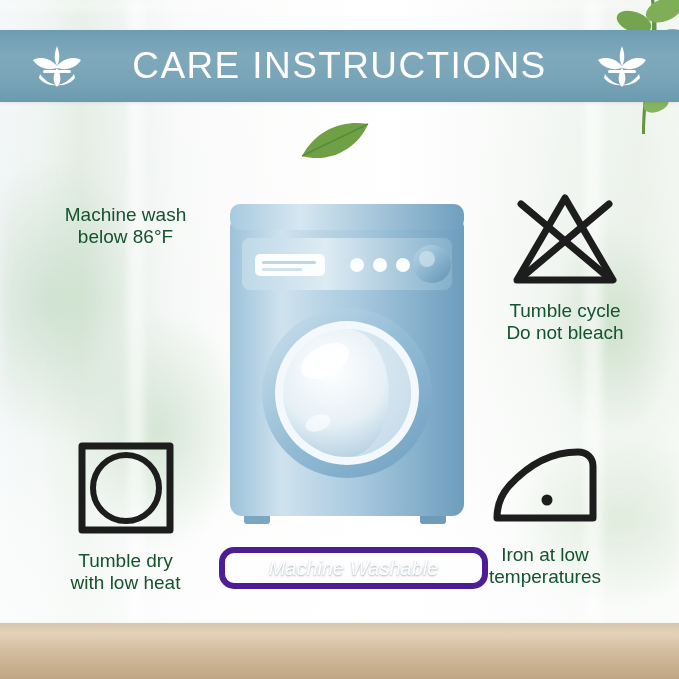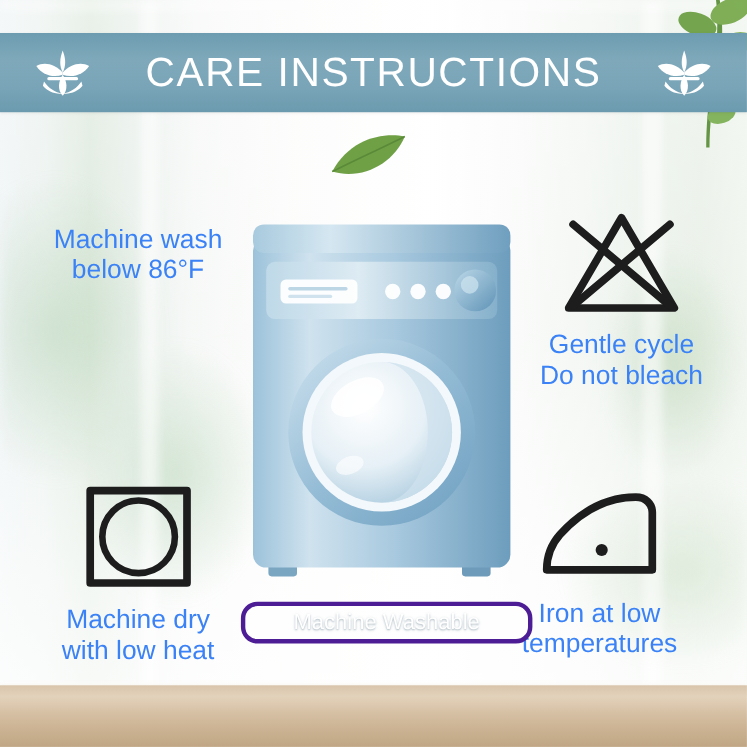--- a/index.html
+++ b/index.html
@@ -110,22 +110,22 @@
     position: absolute;
     pointer-events: none;
   }
 
   
   .cell {
     position: absolute;
     text-align: center;
   }
   .cell-caption {
-    font-size: 24px;
-    color: #3b82f6;
+    font-size: 19px;
+    color: #14532d;
     line-height: 1.18;
     white-space: pre-line;
   }
   .icon-wrap {
     display: flex;
     justify-content: center;
     align-items: flex-end;
   }
 
   .cell-tl { left: 18px; top: 190px; width: 215px; }
@@ -141,26 +141,27 @@
     position: absolute;
     left: 222px; top: 198px;
     width: 250px; height: 340px;
   }
 
   
   .badge {
     position: absolute;
     left: 219px; top: 547px;
     width: 257px; height: 30px;
-    border: 4px solid #4c1d95;
+    border: 6px solid #4c1d95;
     border-radius: 15px;
     background: rgba(255,255,255,0.35);
     display: flex;
     align-items: center;
     justify-content: center;
+    font-style: italic;
   }
   .badge-text {
     color: #ffffff;
     font-size: 20px;
     text-shadow: 0 1px 2px rgba(80,110,125,0.55);
   }
 </style>
 </head>
 <body>
 
@@ -224,32 +225,32 @@
   </div>
 
   <div class="cell cell-tr">
     <div class="icon-wrap">
       <svg width="112" height="96" viewBox="0 0 112 96">
         <path d="M56 8 L104 90 L8 90 Z" fill="none" stroke="#1d1d1d" stroke-width="7" stroke-linejoin="round"></path>
         <line x1="12" y1="14" x2="100" y2="88" stroke="#1d1d1d" stroke-width="7" stroke-linecap="round"></line>
         <line x1="100" y1="14" x2="12" y2="88" stroke="#1d1d1d" stroke-width="7" stroke-linecap="round"></line>
       </svg>
     </div>
-    <div class="cell-caption">Gentle cycle
+    <div class="cell-caption">Tumble cycle
 Do not bleach</div>
   </div>
 
   <div class="cell cell-bl">
     <div class="icon-wrap">
       <svg width="100" height="96" viewBox="0 0 100 96">
         <rect x="6" y="6" width="88" height="84" fill="none" stroke="#1d1d1d" stroke-width="7" stroke-linejoin="round"></rect>
         <circle cx="50" cy="48" r="33" fill="none" stroke="#1d1d1d" stroke-width="6"></circle>
       </svg>
     </div>
-    <div class="cell-caption">Machine dry
+    <div class="cell-caption">Tumble dry
 with low heat</div>
   </div>
 
   <div class="cell cell-br">
     <div class="icon-wrap">
       <svg width="124" height="90" viewBox="0 0 124 90">
         <path d="M14 78 L110 78 L110 26 C110 18 104 12 95 12 C70 12 46 24 26 46 C18 55 14 66 14 78 Z" fill="none" stroke="#1d1d1d" stroke-width="7" stroke-linejoin="round"></path>
         <circle cx="64" cy="60" r="5.5" fill="#1d1d1d"></circle>
       </svg>
     </div>

